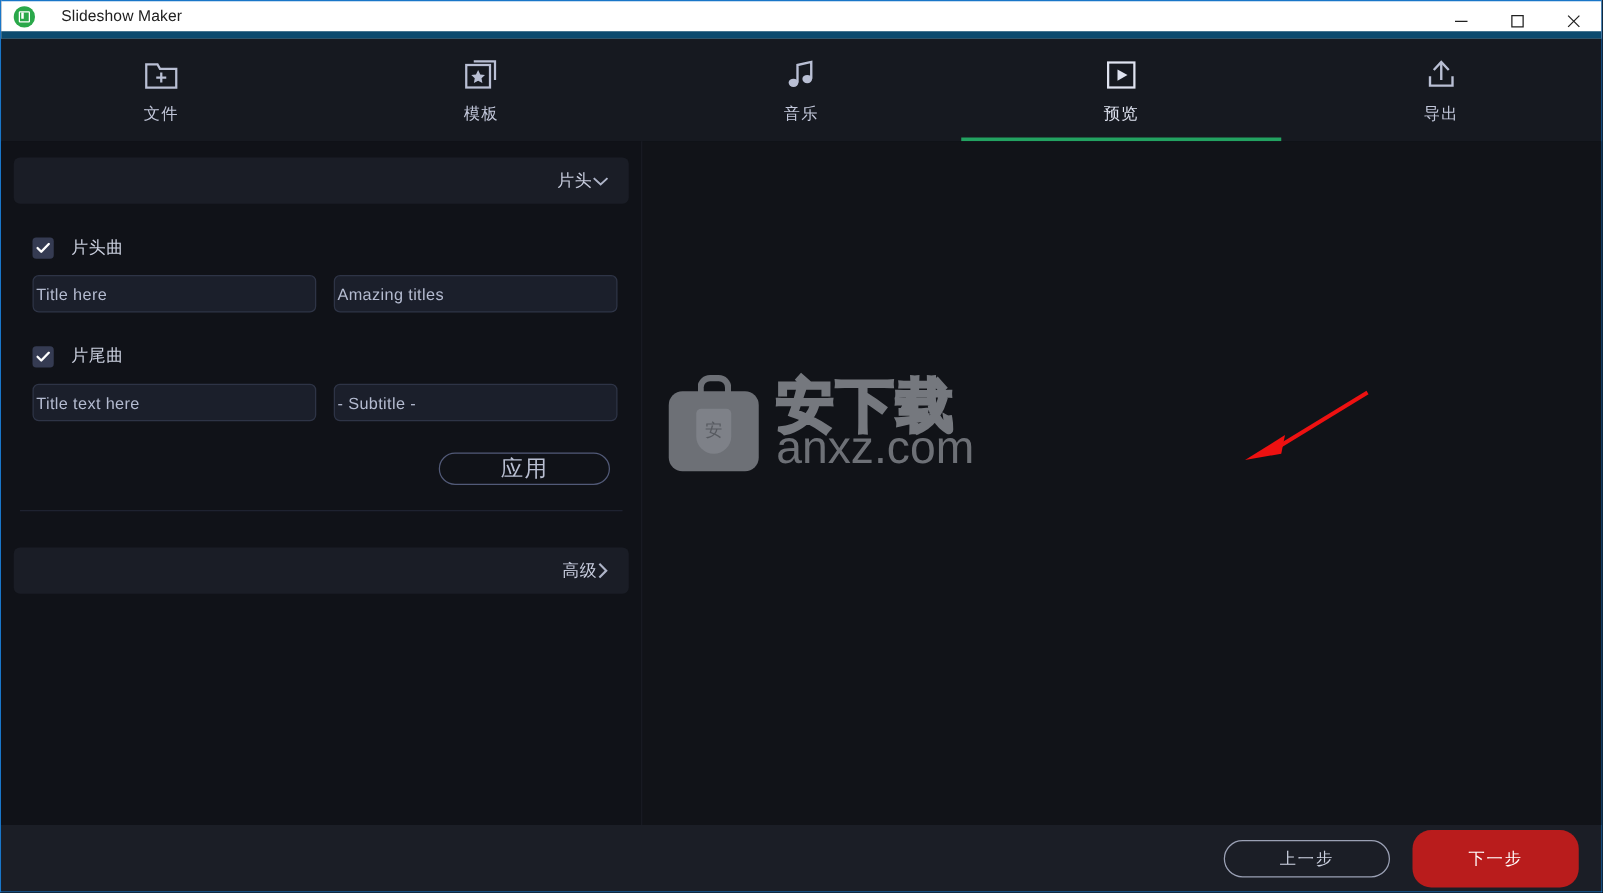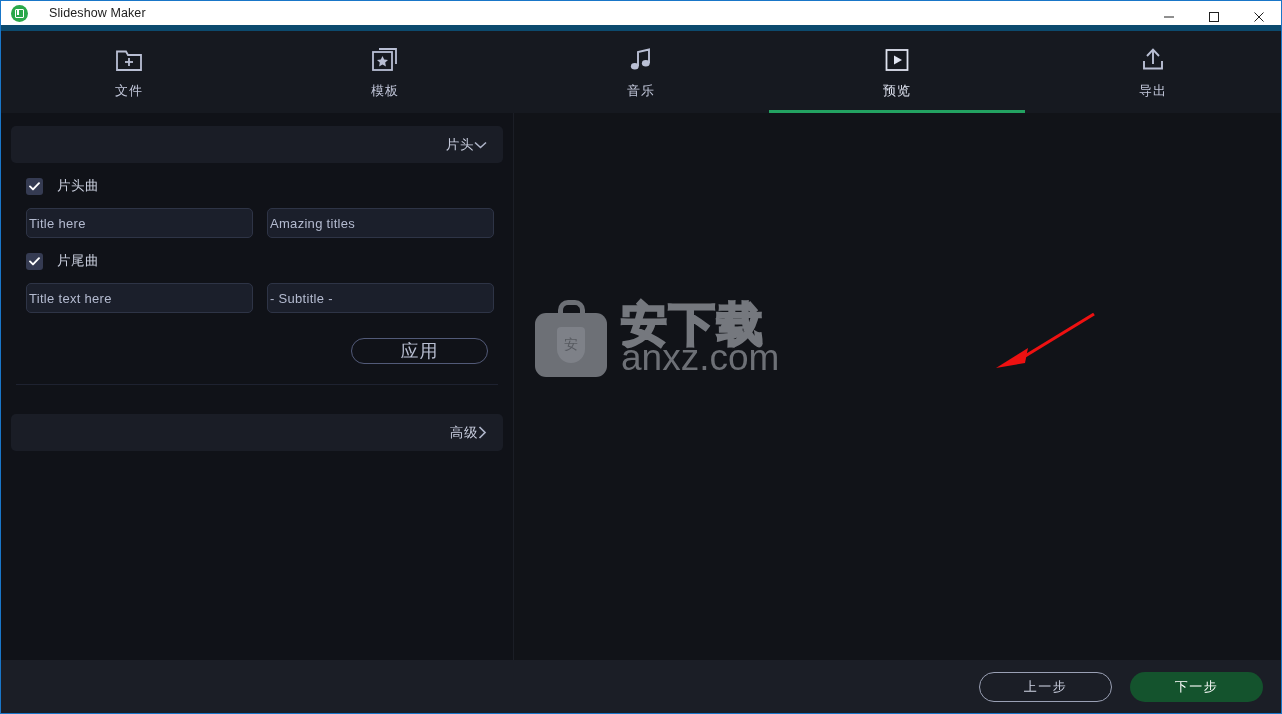--- a/index.html
+++ b/index.html
@@ -108,21 +108,21 @@
     color: #c9cedf;
     font-size: 13.5px;
     letter-spacing: .6px;
     justify-content: flex-end;
   }
   .collapsible .chev { color: #aeb4c8; display: flex; align-items: center; }
 
   .section { padding: 0 15px; }
   .check-row {
     display: flex; align-items: center; gap: 14px;
-    margin-top: 14px; margin-bottom: 0px;
+    margin-top: 26px; margin-bottom: 0px;
   }
   .checkbox {
     width: 17px; height: 17px; border-radius: 3px;
     background: #353b52;
     display: flex; align-items: center; justify-content: center;
     flex: 0 0 auto;
   }
   .check-label { font-size: 13.5px; color: #ccd1e0; letter-spacing: .5px; }
 
   .field-row { display: flex; gap: 14px; margin-top: 13px; }
@@ -220,24 +220,24 @@
   .btn-prev {
     width: 133px; height: 30px;
     border: 1px solid #9aa0b4;
     border-radius: 15px;
     background: transparent;
     color: #ccd1e0;
     font-size: 13px; letter-spacing: 1.5px;
     display: flex; align-items: center; justify-content: center;
   }
   .btn-next {
-    width: 133px; height: 30px;
+    width: 133px; height: 46px;
     border: none;
     border-radius: 15px;
-    background: #14532d;
+    background: #b91c1c;
     color: #ffffff;
     font-size: 13px; letter-spacing: 1.5px;
     display: flex; align-items: center; justify-content: center;
   }
 </style>
 </head>
 <body>
 
 <div id="app">
 

